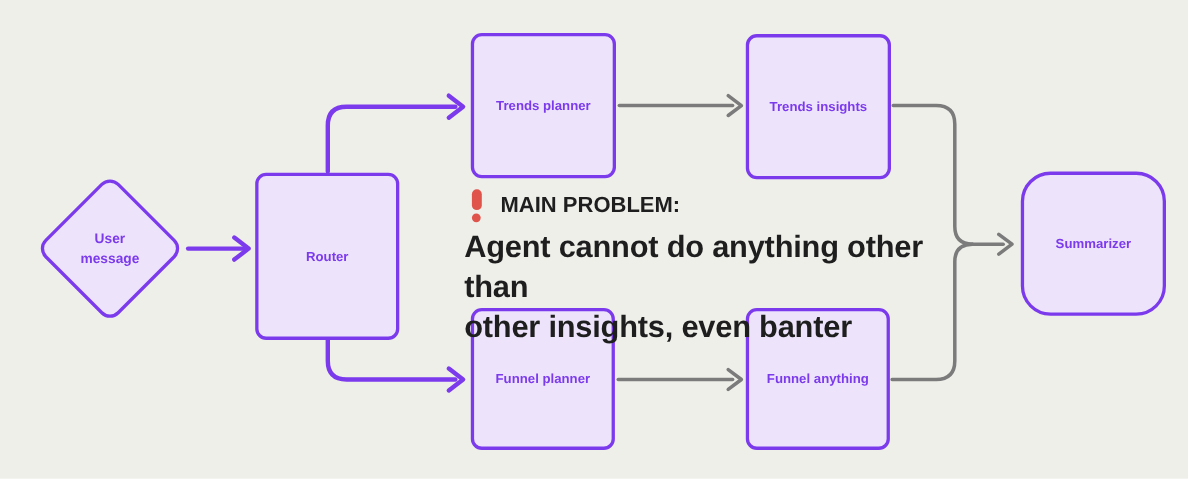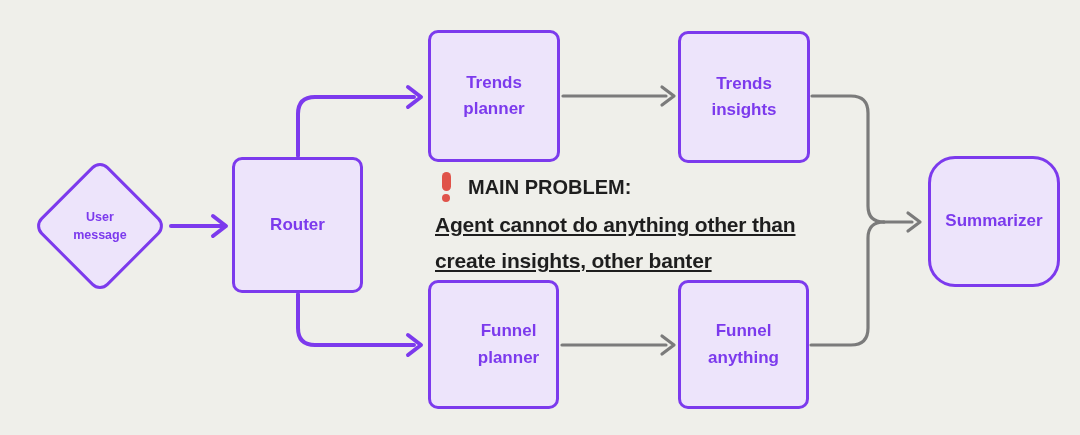--- a/index.html
+++ b/index.html
@@ -28,31 +28,31 @@
     position: absolute;
     box-sizing: border-box;
     background: var(--node-fill, #ede4fb);
     border: 3.5px solid var(--node-border, #7c3aed);
     border-radius: 10px;
     display: flex;
     align-items: center;
     justify-content: center;
     color: var(--node-text, #7c3aed);
     font-weight: 700;
-    font-size: 17px;
+    font-size: 12px;
     line-height: 1.55;
     text-align: center;
   }
   .node .label { max-width: 95px; }
   .node .label.wide { max-width: none; }
 
-  #node-router           { left: 232px; top: 157px; width: 131px; height: 136px; }
+  #node-router           { left: 232px; top: 157px; width: 131px; height: 152px; }
   #node-trends-planner   { left: 428px; top:  30px; width: 132px; height: 132px; }
   #node-trends-generator { left: 678px; top:  31px; width: 132px; height: 132px; }
-  #node-funnel-planner   { left: 428px; top: 280px; width: 131px; height: 129px; justify-content: flex-end; }
+  #node-funnel-planner   { left: 428px; top: 280px; width: 131px; height: 129px; }
   #node-funnel-generator { left: 678px; top: 280px; width: 131px; height: 129px; }
   #node-summarizer       { left: 928px; top: 156px; width: 132px; height: 131px; border-radius: 27px; }
 
   .diamond {
     position: absolute;
     left: 52px; top: 178px;
     width: 96px; height: 96px;
     box-sizing: border-box;
     transform: rotate(45deg);
     background: var(--node-fill, #ede4fb);
@@ -67,21 +67,21 @@
     color: var(--node-text, #7c3aed);
     font-weight: 700;
     font-size: 12.5px;
     line-height: 1.45;
     text-align: center;
     max-width: 70px;
   }
 
   .problem {
     position: absolute;
-    left: 435px; top: 171px;
+    left: 422px; top: 171px;
     width: 430px;
     color: var(--problem-text, #1e1e1e);
     font-weight: 700;
   }
   .problem-head {
     display: flex;
     align-items: center;
     gap: 15px;
     font-size: 20px;
     height: 32px;
@@ -99,24 +99,23 @@
     border-radius: 4.5px;
   }
   .excl-dot {
     width: 8px; height: 8px;
     margin-top: 3px;
     background: var(--exclamation-red, #e0534a);
     border-radius: 50%;
   }
   .problem-lines {
     margin-top: 4px;
-    font-size: 21px;
+    font-size: 28px;
     line-height: 36px;
     letter-spacing: -0.2px;
-    text-decoration: underline;
   }
 </style>
 </head>
 <body>
 
 <div class="canvas">
 
   <svg class="connector-layer" viewBox="0 0 1080 435" xmlns="http://www.w3.org/2000/svg">
 
     <path class="edge stroke-purple" d="M 171 226 H 224"></path>
@@ -173,17 +172,17 @@
   <div class="problem">
     <div class="problem-head">
       <span class="excl">
         <span class="excl-bar"></span>
         <span class="excl-dot"></span>
       </span>
       <span>MAIN PROBLEM:</span>
     </div>
     <div class="problem-lines">
       <div>Agent cannot do anything other than</div>
-      <div>create insights, other banter</div>
+      <div>other insights, even banter</div>
     </div>
   </div>
 
 </div>
 
 </body></html>

